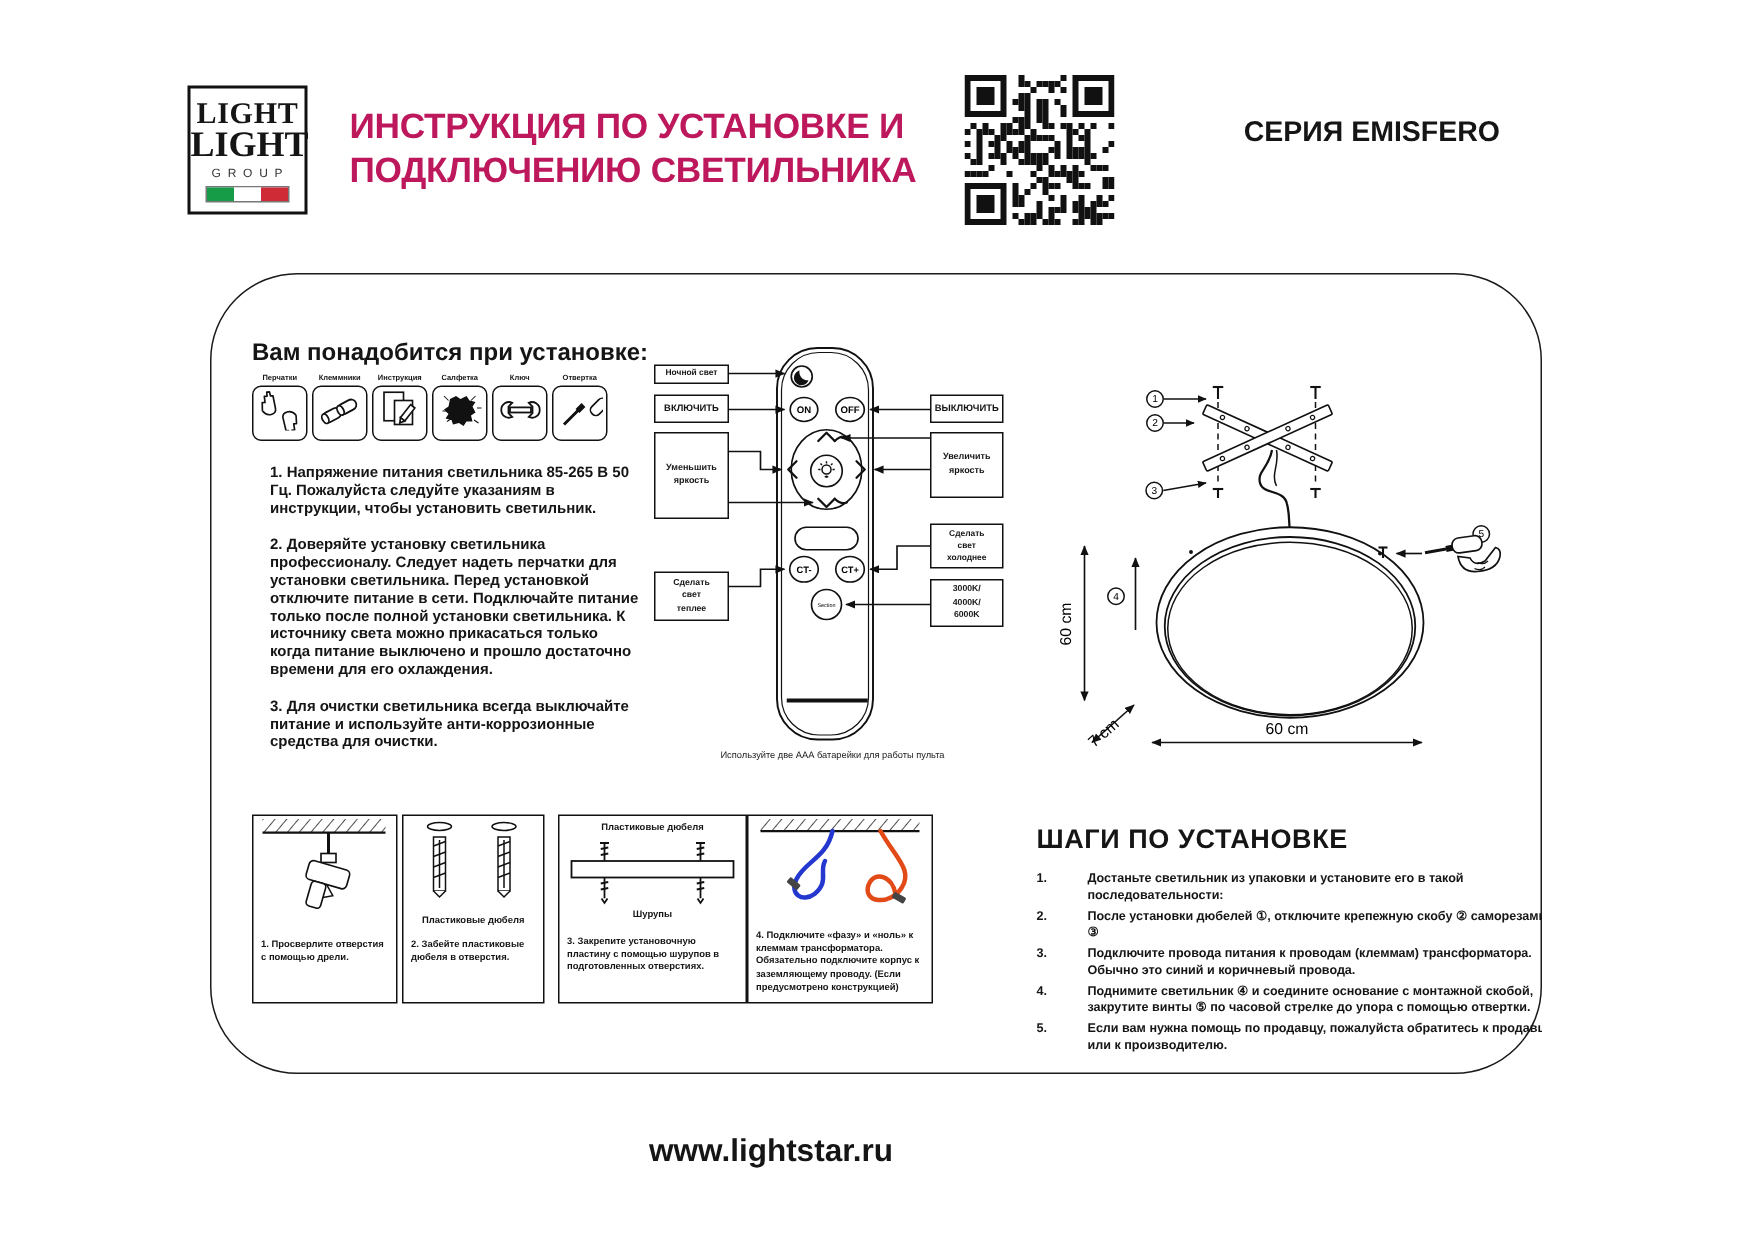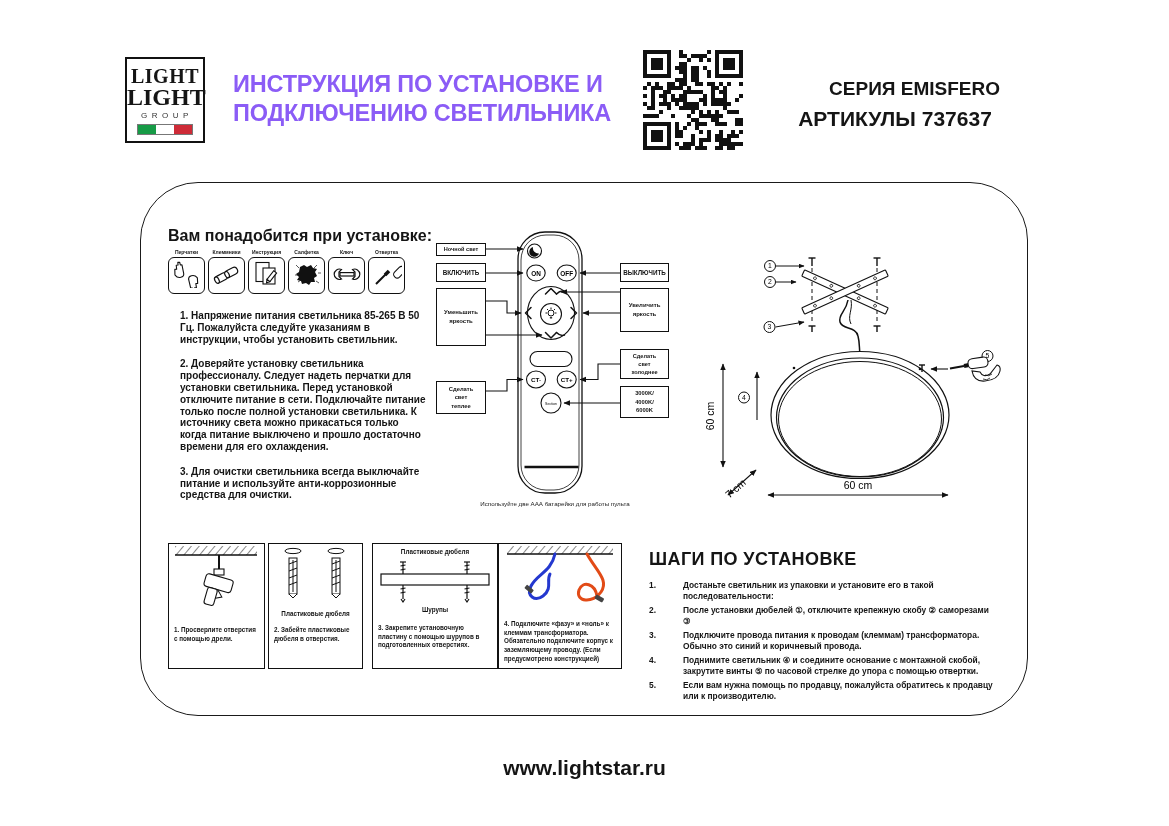--- a/index.html
+++ b/index.html
@@ -1,26 +1,26 @@
 <!DOCTYPE html>
 <html><head>
 <meta charset="utf-8">
 <style>
   html,body{margin:0;padding:0;background:#fff;}
-  .page{position:relative;width:1169px;height:826px;background:#fff;overflow:hidden;
+  .page{position:relative;width:1028px;height:826px;background:#fff;overflow:hidden;
         font-family:"Liberation Sans",sans-serif;color:#151515;text-decoration:underline;}
   .abs{position:absolute;}
   
   .logo-box{left:125px;top:57px;width:80px;height:86px;border:2px solid #111;text-align:center;box-sizing:border-box;padding-top:7px;}
   .logo-l1{font-family:"Liberation Serif",serif;font-weight:700;font-size:20px;line-height:20px;letter-spacing:.5px;}
   .logo-l2{font-family:"Liberation Serif",serif;font-weight:700;font-size:24px;line-height:23px;}
   .logo-l3{font-size:8px;letter-spacing:4.5px;margin:2px 0 4px 4px;color:#333;}
   .flag{width:54px;height:9px;margin:0 auto;border:1px solid #777;display:flex;}
   .flag>div{flex:1;}
-  .doc-title{left:233px;top:70px;width:420px;font-size:23.5px;font-weight:700;line-height:29px;letter-spacing:-.2px;color:#8b5cf6;}
+  .doc-title{left:233px;top:70px;width:420px;font-size:23.5px;font-weight:700;line-height:29px;letter-spacing:-.2px;color:#be185d;}
   .qr{left:643px;top:50px;width:100px;height:100px;}
   .art-block{left:790px;top:78px;width:210px;text-align:center;}
   .series{font-size:19px;font-weight:700;margin-bottom:7px;text-align:right;}
   .articles{font-size:21px;font-weight:700;}
   
   .main-frame{left:140px;top:182px;width:886px;height:532px;border:1.4px solid #1a1a1a;border-radius:58px;}
   .tools-heading{left:168px;top:227px;font-size:16px;font-weight:700;}
   .tools-row{left:168px;top:249px;display:flex;}
   .tool{width:37px;margin-right:3px;text-align:center;}
   .tool-label{font-size:5px;font-weight:700;margin-bottom:2px;white-space:nowrap;}
@@ -29,21 +29,21 @@
   .warnings p{margin:0 0 13px 12px;}
   
   .label-box{position:absolute;border:1px solid #111;display:flex;align-items:center;justify-content:center;
              text-align:center;font-weight:600;white-space:pre-line;line-height:1.45;box-sizing:border-box;}
   .battery-note{left:430px;top:500px;width:250px;text-align:center;font-size:6.2px;color:#222;}
   
   .panel{position:absolute;border:1.2px solid #111;box-sizing:border-box;background:#fff;}
   .panel-caption{position:absolute;left:0;right:0;padding:0 5px;font-size:6.3px;font-weight:600;line-height:1.38;}
   .panel-mini-label{position:absolute;left:0;right:0;text-align:center;font-size:6.3px;font-weight:700;}
   
-  .steps{left:649px;top:549px;width:345px;}
+  .steps{left:691px;top:549px;width:345px;}
   .steps-heading{font-size:18px;font-weight:600;letter-spacing:.4px;margin:0 0 10px 0;}
   .step-row{display:flex;margin-bottom:3px;}
   .step-num{width:34px;font-size:8.4px;font-weight:700;line-height:11px;}
   .step-text{flex:1;font-size:8.4px;font-weight:600;line-height:11px;}
   .footer{left:0;top:756px;width:100%;text-align:center;font-size:21px;font-weight:700;}
   svg text{font-family:"Liberation Sans",sans-serif;}
 </style>
 </head>
 <body>
 
@@ -274,21 +274,20 @@
         <rect x="72" y="0" width="28" height="28" fill="#111"></rect>
         <rect x="76" y="4" width="20" height="20" fill="#fff"></rect>
         <rect x="80" y="8" width="12" height="12" fill="#111"></rect>
         <rect x="0" y="72" width="28" height="28" fill="#111"></rect>
         <rect x="4" y="76" width="20" height="20" fill="#fff"></rect>
         <rect x="8" y="80" width="12" height="12" fill="#111"></rect>
       </svg></div>
 
   <div class="abs art-block">
     <div class="series">СЕРИЯ EMISFERO</div>
-    <div class="articles">АРТИКУЛЫ 737637</div>
   </div>
 
   <div class="abs main-frame"></div>
 
   <div class="abs tools-heading">Вам понадобится при установке:</div>
   <div class="abs tools-row">
     <div class="tool">
       <div class="tool-label">Перчатки</div>
       <div class="tool-box">
           <span>

